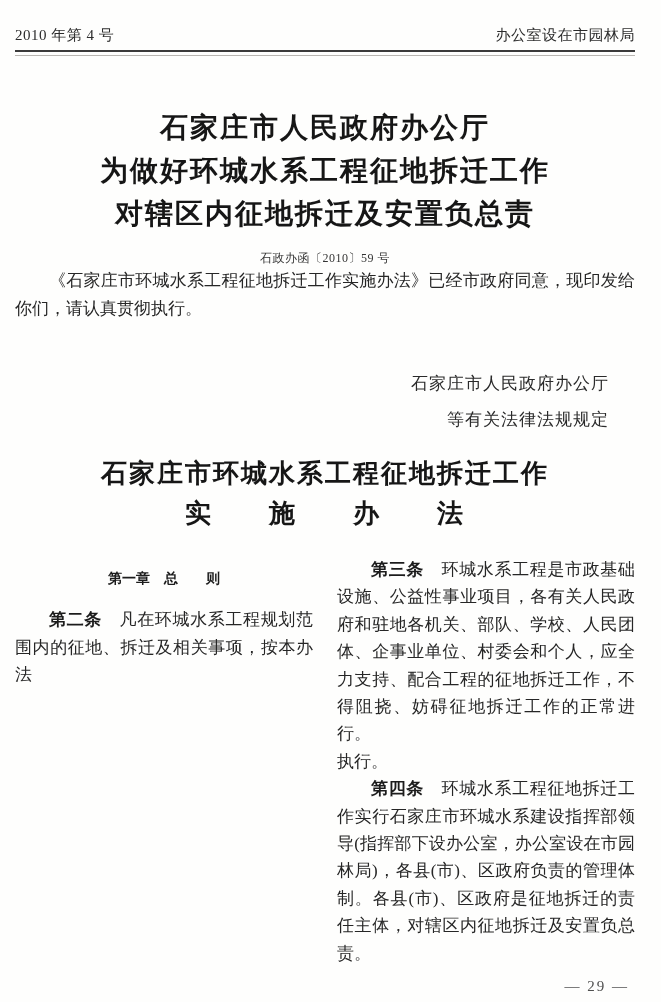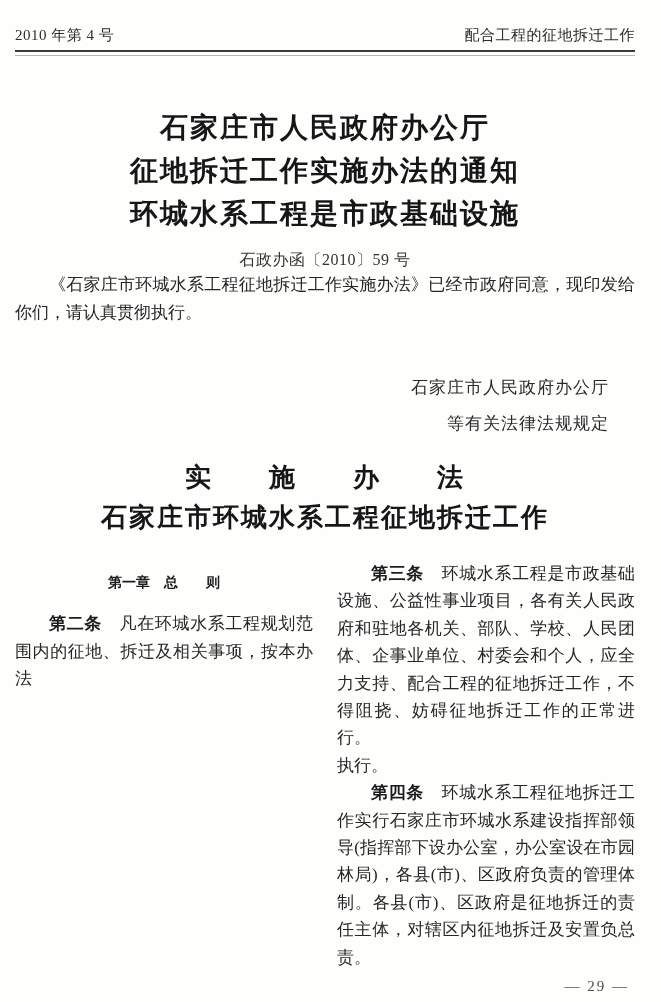--- a/index.html
+++ b/index.html
@@ -41,21 +41,21 @@
     font-size: 28px;
     font-weight: bold;
     line-height: 43px;
     letter-spacing: 2px;
     color: #161616;
   }
   .notice-title span { display: block; }
   .doc-number {
     margin-top: 15px;
     text-align: center;
-    font-size: 16px;
+    font-size: 12px;
     color: #333;
     letter-spacing: 0.5px;
   }
   
   .salutation {
     margin: 27px 0 0 0;
     font-size: 17px;
     line-height: 27.5px;
     text-align: justify;
     color: #262626;
@@ -126,42 +126,42 @@
     font-family: Liberation Serif, serif;
   }
 </style>
 </head>
 <body>
 
 <div class="page">
 
   <header class="running-head">
     <span>2010 年第 4 号</span>
-    <span>配合工程的征地拆迁工作</span>
+    <span>办公室设在市园林局</span>
   </header>
   <div class="head-rule"></div>
 
   <h1 class="notice-title">
     <span>石家庄市人民政府办公厅</span>
-    <span>征地拆迁工作实施办法的通知</span>
-    <span>环城水系工程是市政基础设施</span>
+    <span>为做好环城水系工程征地拆迁工作</span>
+    <span>对辖区内征地拆迁及安置负总责</span>
   </h1>
 
   <div class="doc-number">石政办函〔2010〕59 号</div>
 
   <p class="notice-body">《石家庄市环城水系工程征地拆迁工作实施办法》已经市政府同意，现印发给你们，请认真贯彻执行。</p>
 
   <div class="signature">
     <div>石家庄市人民政府办公厅</div>
     <div>等有关法律法规规定</div>
   </div>
 
   <h2 class="measure-title">
+    <span>石家庄市环城水系工程征地拆迁工作</span>
     <span>实　　施　　办　　法</span>
-    <span>石家庄市环城水系工程征地拆迁工作</span>
   </h2>
 
   <div class="columns">
 
     <div class="col">
       <div class="chapter-heading">第一章　总　　则</div>
       <p class="article"><b>第二条</b><span>　凡在环城水系工程规划范围内的征地、拆迁及相关事项，按本办法</span></p>
     </div>
 
     <div class="col">

